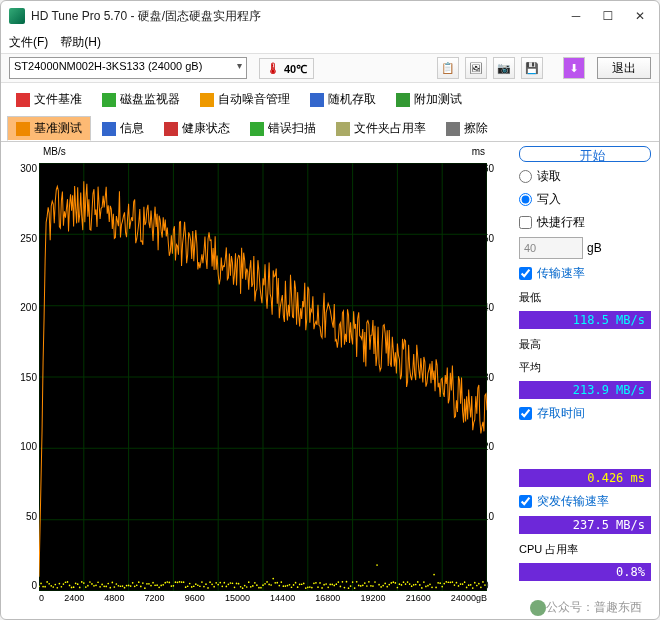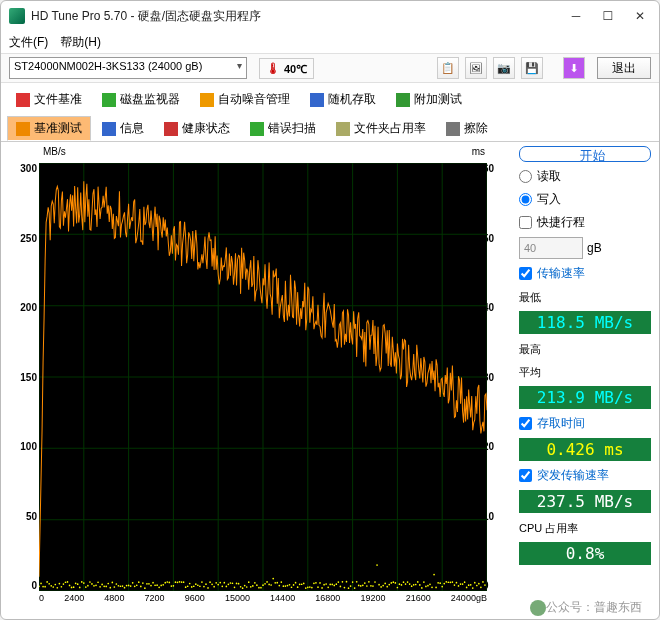--- a/index.html
+++ b/index.html
@@ -20,33 +20,33 @@
 .exit-btn { width: 54px; height: 22px; border: 1px solid #999; background: linear-gradient(#fff,#eee); font-size: 12px; cursor: pointer; margin-left: 6px; }
 .tabs { display: flex; flex-wrap: wrap; padding: 4px 6px 0 6px; gap: 2px; font-size: 12px; }
 .tab { display: flex; align-items: center; gap: 4px; padding: 3px 8px; cursor: pointer; border: 1px solid transparent; }
 .tab .ticon { width: 14px; height: 14px; display: inline-block; }
 .tab.active { background: #fdba74; border: 1px solid #ccc; border-bottom: 1px solid #fff; }
 .content { flex: 1; display: flex; padding: 4px 8px 8px 8px; gap: 8px; overflow: hidden; }
 .chart-area { flex: 1; position: relative; display: flex; flex-direction: column; }
 .chart-labels { display: flex; justify-content: space-between; font-size: 10px; padding: 0 26px 0 34px; }
 .chart-box { flex: 1; position: relative; margin: 2px 0; }
 .chart-canvas { position: absolute; left: 30px; right: 24px; top: 4px; bottom: 18px; background: #000; }
-.y-left, .y-right { position: absolute; top: 4px; bottom: 18px; width: 28px; font-size: 10px; display: flex; flex-direction: column; justify-content: space-between; font-weight: bold; }
+.y-left, .y-right { position: absolute; top: 4px; bottom: 18px; width: 28px; font-size: 10px; display: flex; flex-direction: column; justify-content: space-between; }
 .y-left { left: 0; text-align: right; }
 .y-right { right: 0; text-align: left; }
 .x-bottom { position: absolute; left: 30px; right: 24px; bottom: 0; height: 16px; font-size: 9px; display: flex; justify-content: space-between; }
 svg.plot { position: absolute; left: 0; top: 0; width: 100%; height: 100%; }
 .side-panel { width: 132px; display: flex; flex-direction: column; gap: 6px; font-size: 12px; }
 .start-btn { height: 16px; border: 1px solid #1a6dd6; background: #fff; color: #1a6dd6; font-size: 13px; cursor: pointer; border-radius: 7px; padding-left: 15px; }
 .radio-row, .check-row { display: flex; align-items: center; gap: 5px; font-size: 12px; }
 .radio-row input, .check-row input { margin: 0; }
 .num-row { display: flex; align-items: center; gap: 4px; }
 .num-input { width: 64px; height: 22px; border: 1px solid #aaa; padding: 0 4px; font-size: 11px; color: #888; background: #f5f5f5; }
-.val-box { background: #15803d; color: #0ff; font-family: "Consolas", monospace; font-size: 16px; padding: 2px 6px; text-align: center; }
-.val-box.yellow { color: #ff0; }
+.val-box { background: #6d28d9; color: #0ff; font-family: "Consolas", monospace; font-size: 12px; padding: 2px 6px; text-align: right; }
+.val-box.yellow { color: #ff0; margin-top: 41px; }
 .val-box.white { color: #fff; }
 .label-sm { font-size: 11px; margin-top: 2px; }
 .watermark { position: absolute; right: 18px; bottom: 4px; font-size: 12px; color: #999; pointer-events: none; z-index: 10; display: flex; align-items: center; }
 .watermark .wm-icon { width: 16px; height: 16px; border-radius: 50%; background: #7a7; display: inline-block; }
 </style>
 </head>
 <body>
 
 <div class="window">
   <div class="titlebar">

